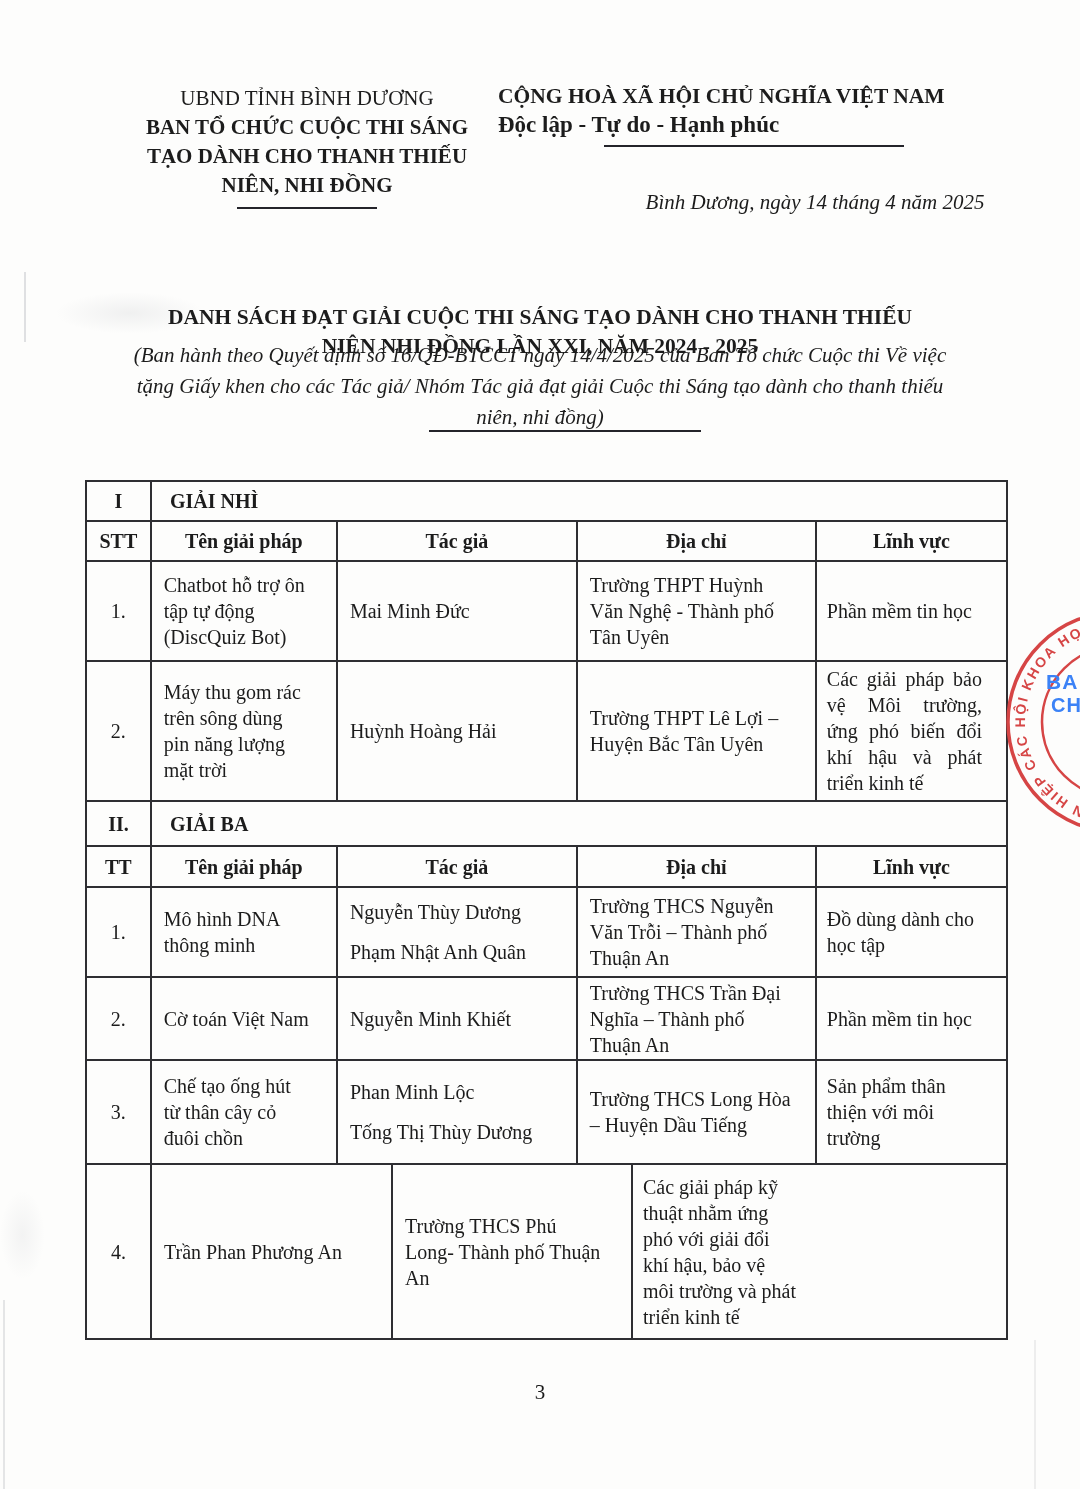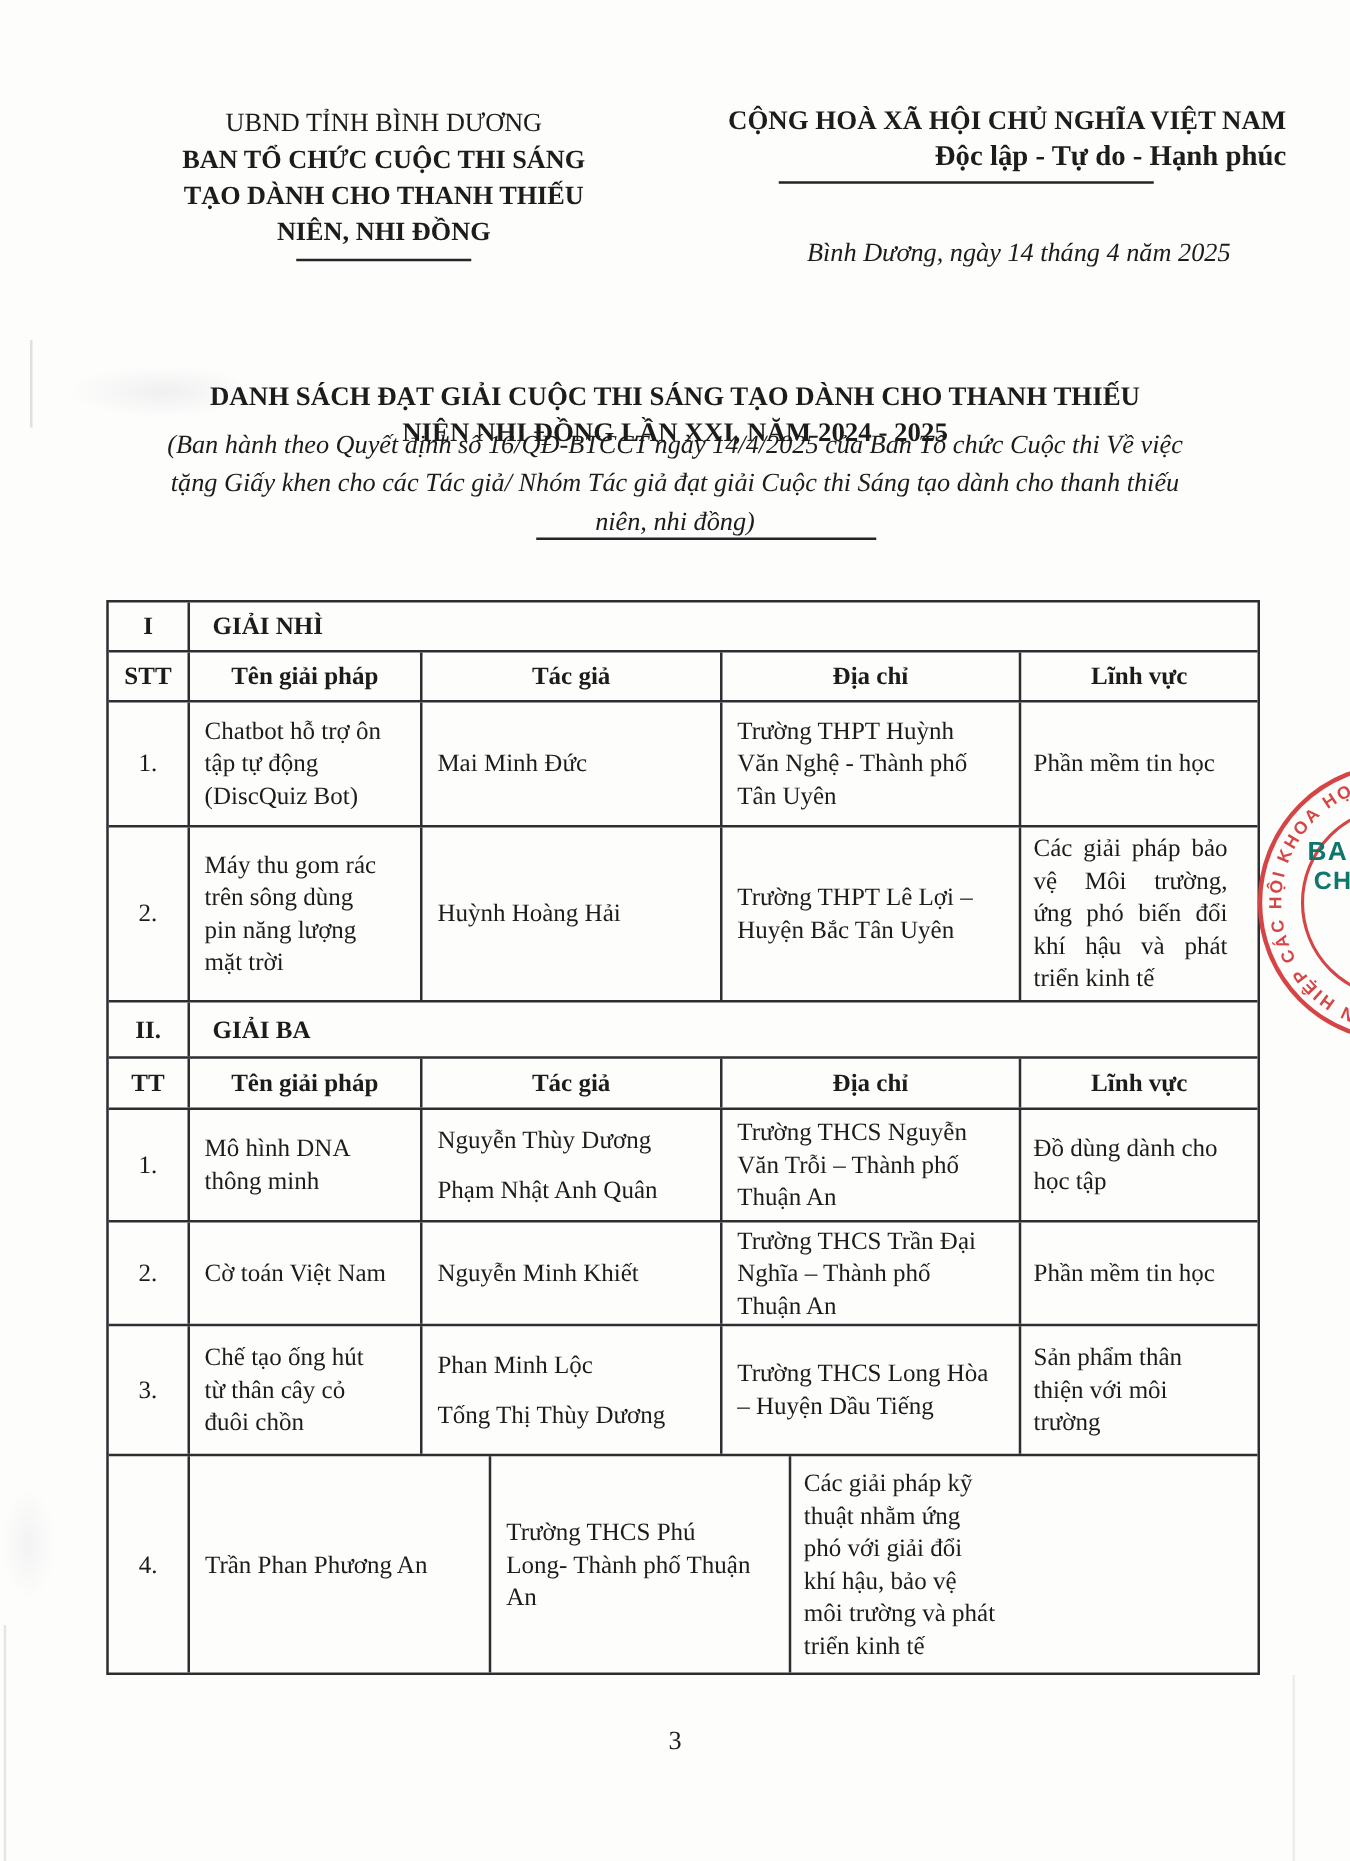--- a/index.html
+++ b/index.html
@@ -18,21 +18,21 @@
   .smudge2{left:0px;top:1190px;width:45px;height:90px;background:radial-gradient(ellipse at center, rgba(120,125,135,.08), rgba(120,125,135,0) 70%);}
   .vline1{left:24px;top:272px;width:2px;height:70px;background:rgba(90,95,110,.18);}
   .vline2{left:3px;top:1300px;width:2px;height:189px;background:rgba(90,95,110,.15);}
   .vline3{left:1034px;top:1340px;width:2px;height:149px;background:rgba(120,125,135,.12);}
 
   
   .org-block{position:absolute;left:118px;top:84px;width:378px;text-align:center;line-height:29px;font-size:20px;}
   .org-line1{font-size:21px;}
   .org-bold{font-weight:bold;font-size:21px;}
   .org-rule{width:140px;height:0;border-top:2.5px solid #24242a;margin:7px auto 0 auto;}
-  .nat-block{position:absolute;left:517px;top:82px;width:512px;text-align:right;}
+  .nat-block{position:absolute;left:498px;top:82px;width:512px;text-align:left;}
   .nat-line1{font-weight:bold;font-size:21.5px;line-height:28px;}
   .nat-line2{font-weight:bold;font-size:23px;line-height:30px;}
   .nat-rule{width:300px;height:0;border-top:2.5px solid #24242a;margin:5px auto 0 auto;}
   .dateline{position:absolute;left:615px;top:190px;width:400px;text-align:center;font-style:italic;font-size:21px;}
 
   
   .doc-title{position:absolute;left:100px;top:279px;width:880px;text-align:center;font-weight:bold;font-size:21.5px;line-height:29px;margin-top:24px;}
   .doc-subtitle{position:absolute;left:120px;top:340px;width:840px;text-align:center;font-style:italic;font-size:21px;line-height:31px;}
   .center-rule{position:absolute;left:429px;top:430px;width:272px;height:0;border-top:2.5px solid #24242a;}
 
@@ -56,21 +56,21 @@
   .bold{font-weight:bold;}
   .hdr{align-items:center;text-align:center;padding:2px;}
   .sec-title{justify-content:center;padding-left:18px;}
   .author2{margin-top:14px;}
   .justify{text-align:justify;}
 
   .page-number{position:absolute;left:0;top:1380px;width:1080px;text-align:center;font-size:21px;}
 
   
   .stamp{position:absolute;left:998px;top:602px;width:240px;height:240px;}
-  .stamp-center-text{position:absolute;color:#0f766e;font-weight:bold;font-family:"Liberation Sans","DejaVu Sans",sans-serif;white-space:nowrap;}
+  .stamp-center-text{position:absolute;color:#3b82f6;font-weight:bold;font-family:"Liberation Sans","DejaVu Sans",sans-serif;white-space:nowrap;}
   .stamp-c1{left:1046px;top:670px;font-size:21px;letter-spacing:1px;}
   .stamp-c2{left:1051px;top:694px;font-size:20px;letter-spacing:1px;}
 </style>
 </head>
 <body>
 
 <div class="page">
 
   <div class="artifact smudge1"></div>
   <div class="artifact smudge2"></div>

